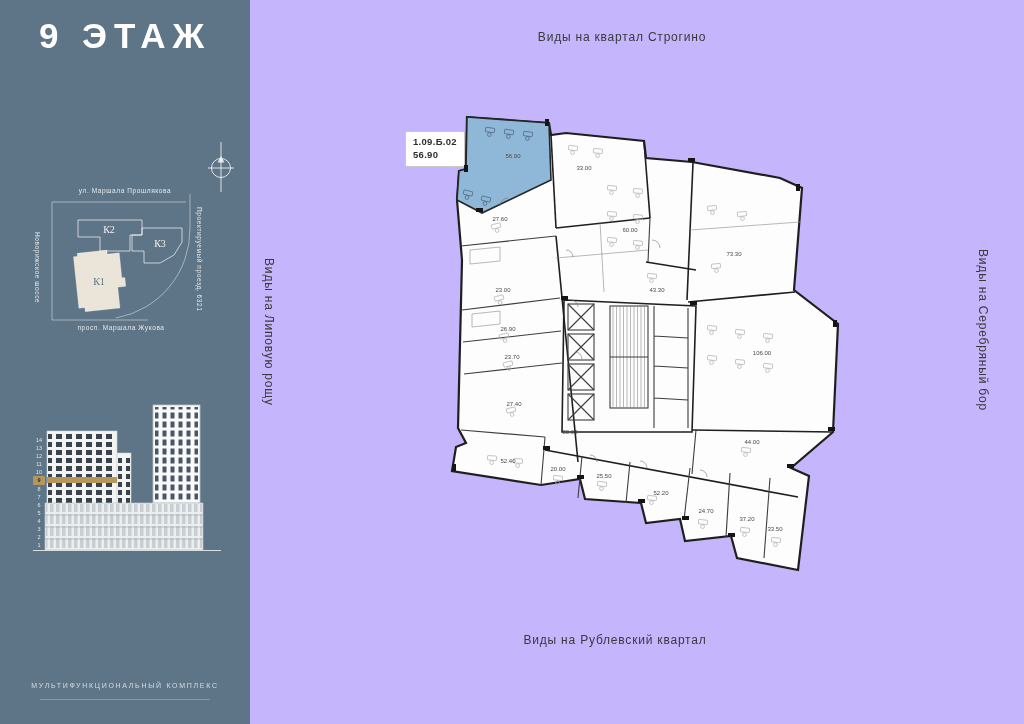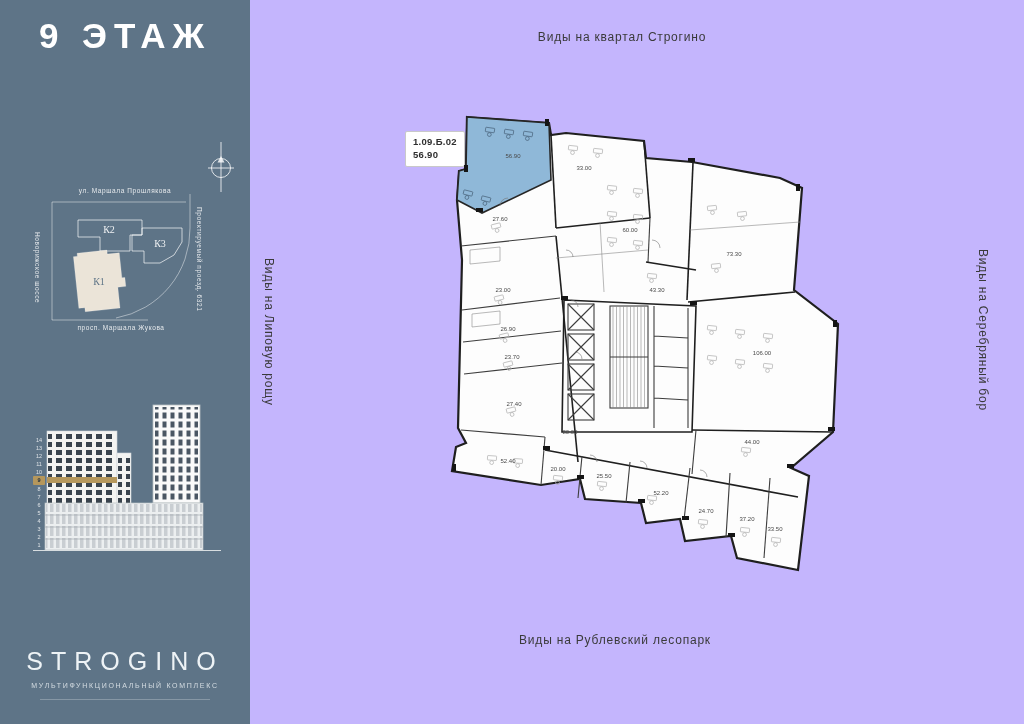--- a/index.html
+++ b/index.html
@@ -140,31 +140,30 @@
           <div class="fl">6</div>
           <div class="fl">5</div>
           <div class="fl">4</div>
           <div class="fl">3</div>
           <div class="fl">2</div>
           <div class="fl">1</div>
         </div>
     </div>
 
     <div class="brand">
-      <div class="brand-name">STROGINO</div>
       <div class="brand-sub">МУЛЬТИФУНКЦИОНАЛЬНЫЙ КОМПЛЕКС</div>
       <div class="brand-div"></div>
     </div>
   </aside>
 
   <main class="main">
     <div class="dir dir-top">Виды на квартал Строгино</div>
     <div class="dir dir-left">Виды на Липовую рощу</div>
     <div class="dir dir-right">Виды на Серебряный бор</div>
-    <div class="dir dir-bottom">Виды на Рублевский лесопарк</div>
+    <div class="dir dir-bottom">Виды на Рублевский квартал</div>
 
     <div class="callout">
       <div>1.09.Б.02</div>
       <div>56.90</div>
     </div>
     <div class="leader"></div>
 
     <svg class="plan" viewBox="438 98 424 492">
       <defs>
         <g id="desk">

